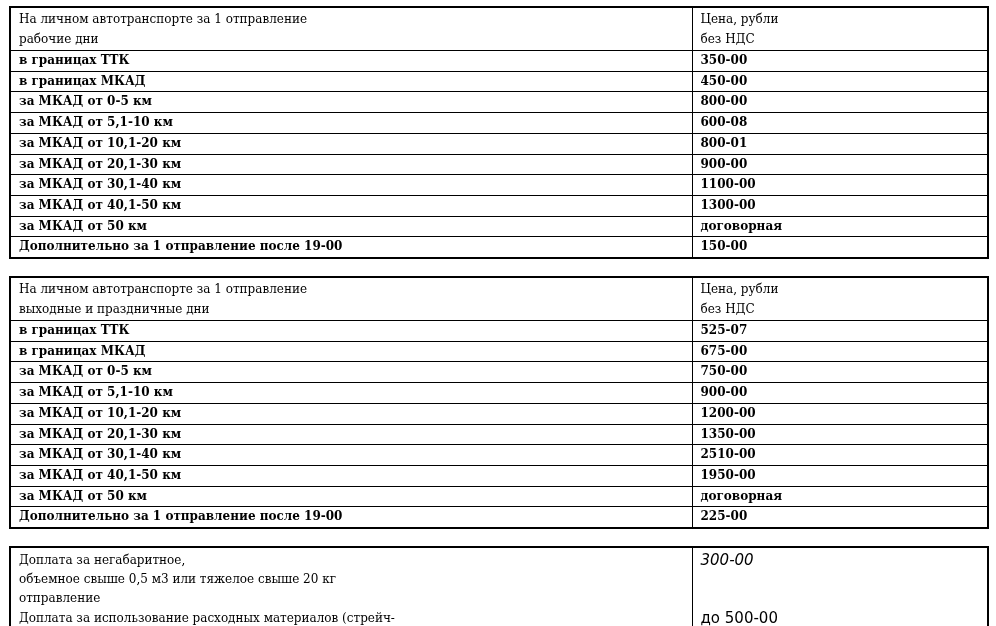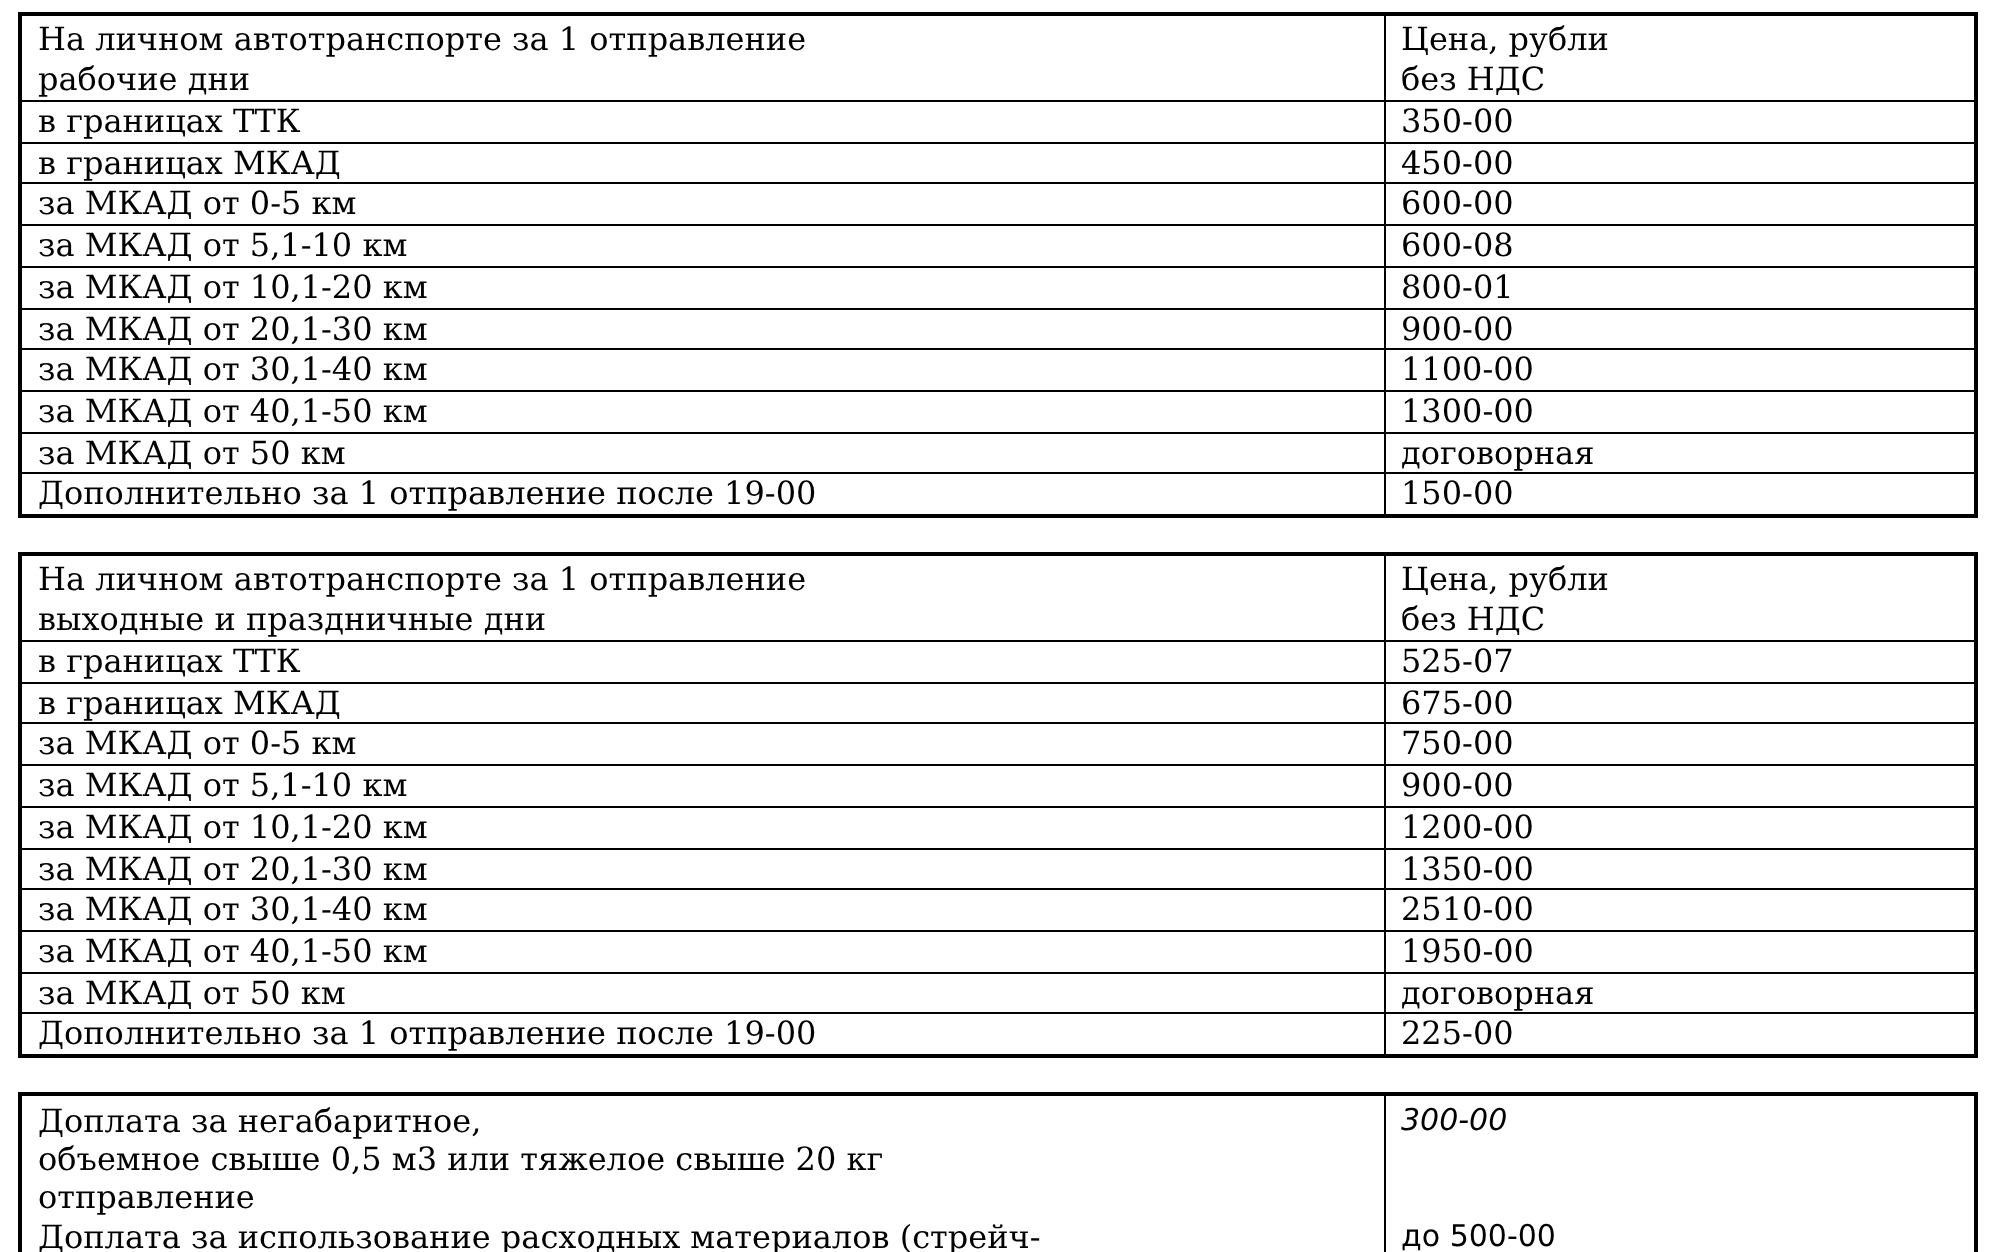--- a/index.html
+++ b/index.html
@@ -24,29 +24,30 @@
     width: 978px;
     border: 2px solid #000000;
   }
   table.price-table + table.price-table {
     margin-top: 17px;
   }
   col.c1 { width: 682px; }
   col.c2 { width: 296px; }
   td {
     border: 1px solid #000000;
-    font-size: 16px;
+    font-size: 12px;
     padding: 0 4px 0 8px;
     overflow: hidden;
     white-space: nowrap;
     vertical-align: middle;
   }
   tr.data-row td {
     height: 19.7px;
     line-height: 19.7px;
+    font-weight: bold;
   }
   tr.header-row td {
     height: 41px;
     padding-top: 1px;
   }
   tr.header-row td div {
     line-height: 19.6px;
   }
   table.surcharge-table td {
     vertical-align: top;
@@ -94,21 +95,21 @@
       <tr class="data-row">
           <td>в границах ТТК</td>
           <td>350-00</td>
         </tr>
       <tr class="data-row">
           <td>в границах МКАД</td>
           <td>450-00</td>
         </tr>
       <tr class="data-row">
           <td>за МКАД от 0-5 км</td>
-          <td>600-00</td>
+          <td>800-00</td>
         </tr>
       <tr class="data-row">
           <td>за МКАД от 5,1-10 км</td>
           <td>600-08</td>
         </tr>
       <tr class="data-row">
           <td>за МКАД от 10,1-20 км</td>
           <td>800-01</td>
         </tr>
       <tr class="data-row">

